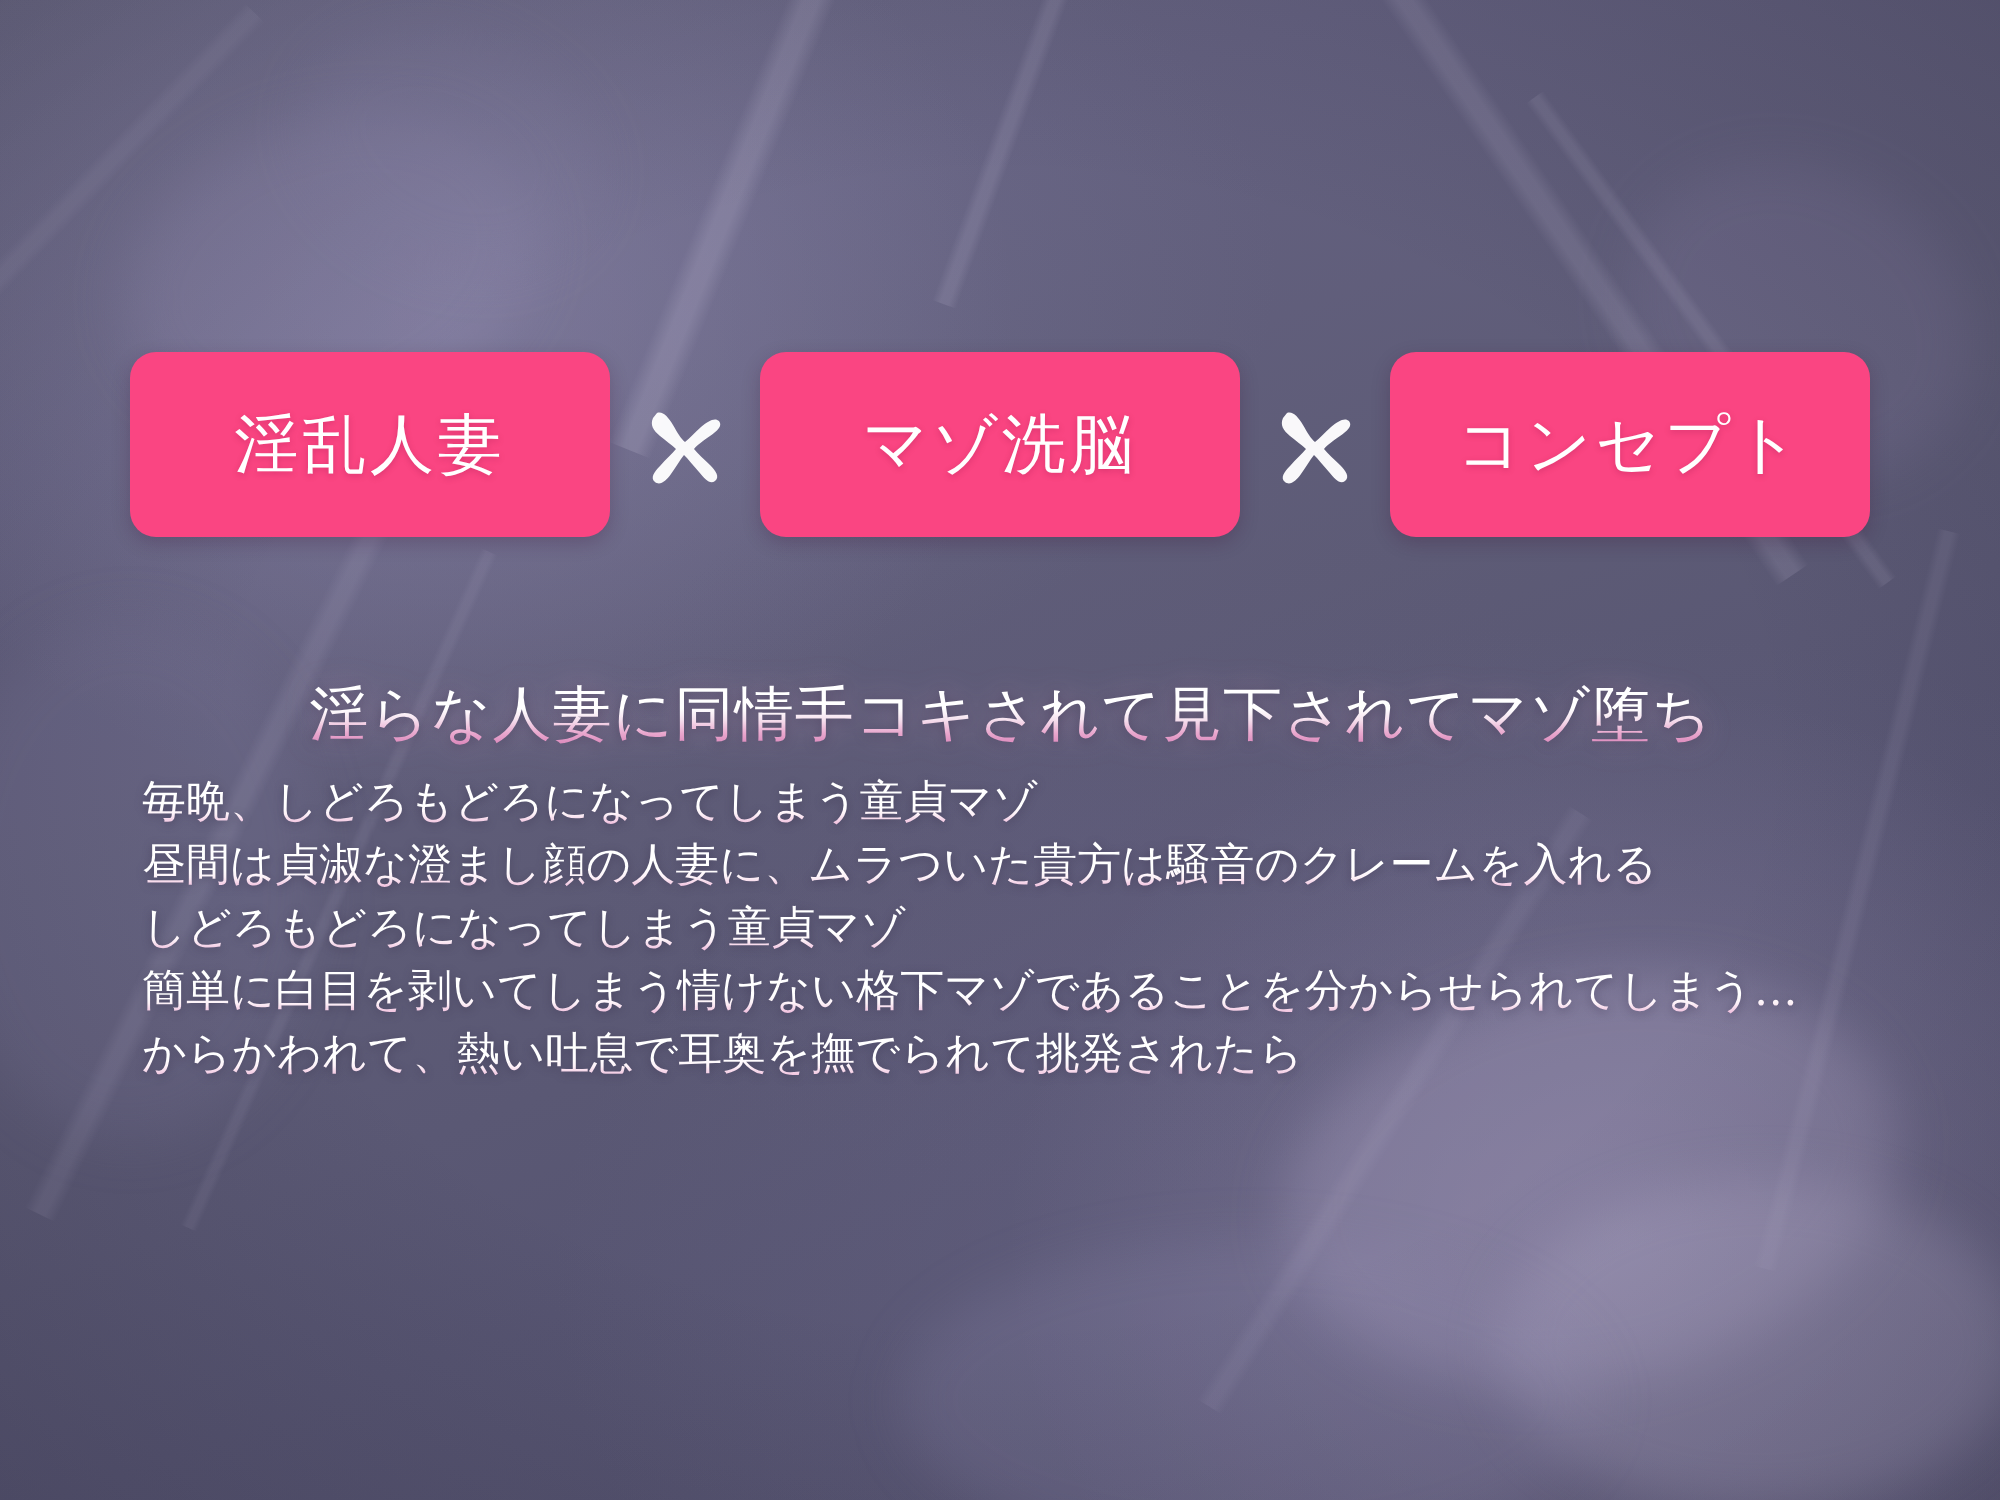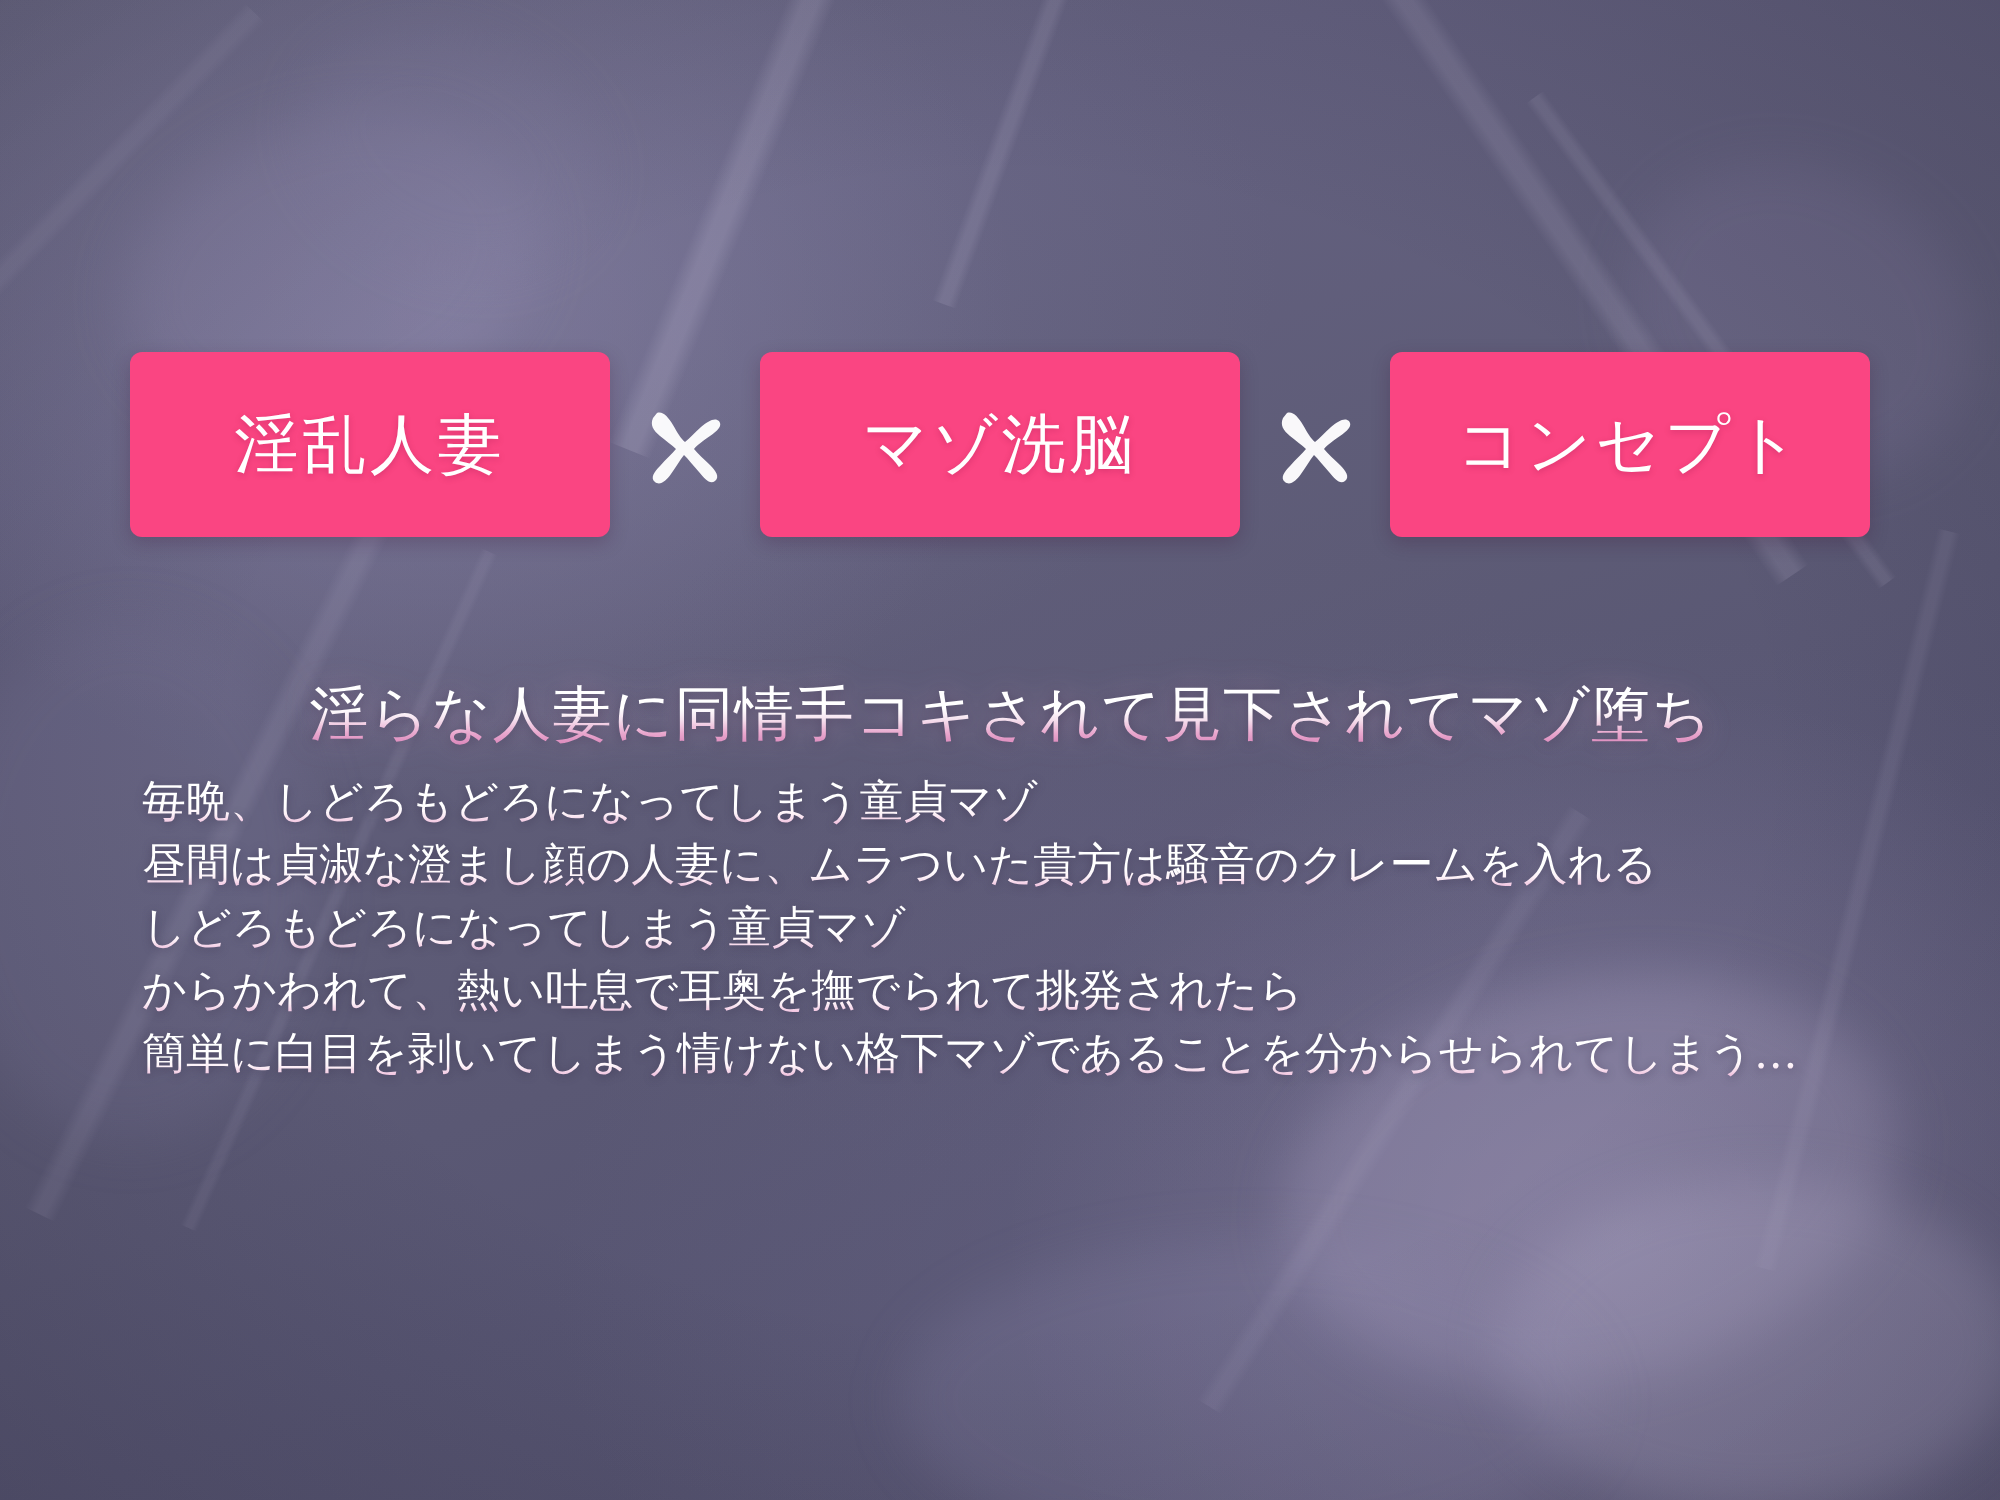--- a/index.html
+++ b/index.html
@@ -80,21 +80,21 @@
     margin:16px auto 0; width:840px; height:2px;
     background:linear-gradient(90deg, rgba(255,255,255,.12) 0%, rgba(255,255,255,.92) 14%, rgba(255,255,255,.92) 86%, rgba(255,255,255,.12) 100%);
   }
 
   .tag-row{
     position:absolute; left:0; right:0; top:352px;
     display:flex; align-items:center; justify-content:center; gap:0;
   }
   .tag{
     background:#fa4582;
-    border-radius:12px;
+    border-radius:26px;
     width:480px; height:185px;
     display:flex; align-items:center; justify-content:center;
     box-shadow:0 6px 18px rgba(60,20,55,.25);
   }
   .tag-label{
     color:#ffffff; font-size:64px; letter-spacing:.06em; font-weight:400;
     text-shadow:0 2px 6px rgba(150,20,70,.30);
   }
   .sep{
     width:150px; display:flex; align-items:center; justify-content:center;
@@ -180,17 +180,17 @@
       <span class="tag-label">コンセプト</span>
     </div>
 
   </div>
 
   <div class="body-block">
     <div class="lead">淫らな人妻に同情手コキされて見下されてマゾ堕ち</div>
     <div class="para-line">毎晩、しどろもどろになってしまう童貞マゾ</div>
     <div class="para-line">昼間は貞淑な澄まし顔の人妻に、ムラついた貴方は騒音のクレームを入れる</div>
     <div class="para-line">しどろもどろになってしまう童貞マゾ</div>
+    <div class="para-line">簡単に白目を剥いてしまう情けない格下マゾであることを分からせられてしまう…</div>
     <div class="para-line">からかわれて、熱い吐息で耳奥を撫でられて挑発されたら</div>
-    <div class="para-line">簡単に白目を剥いてしまう情けない格下マゾであることを分からせられてしまう…</div>
   </div>
 
 </div>
 
 </body></html>

